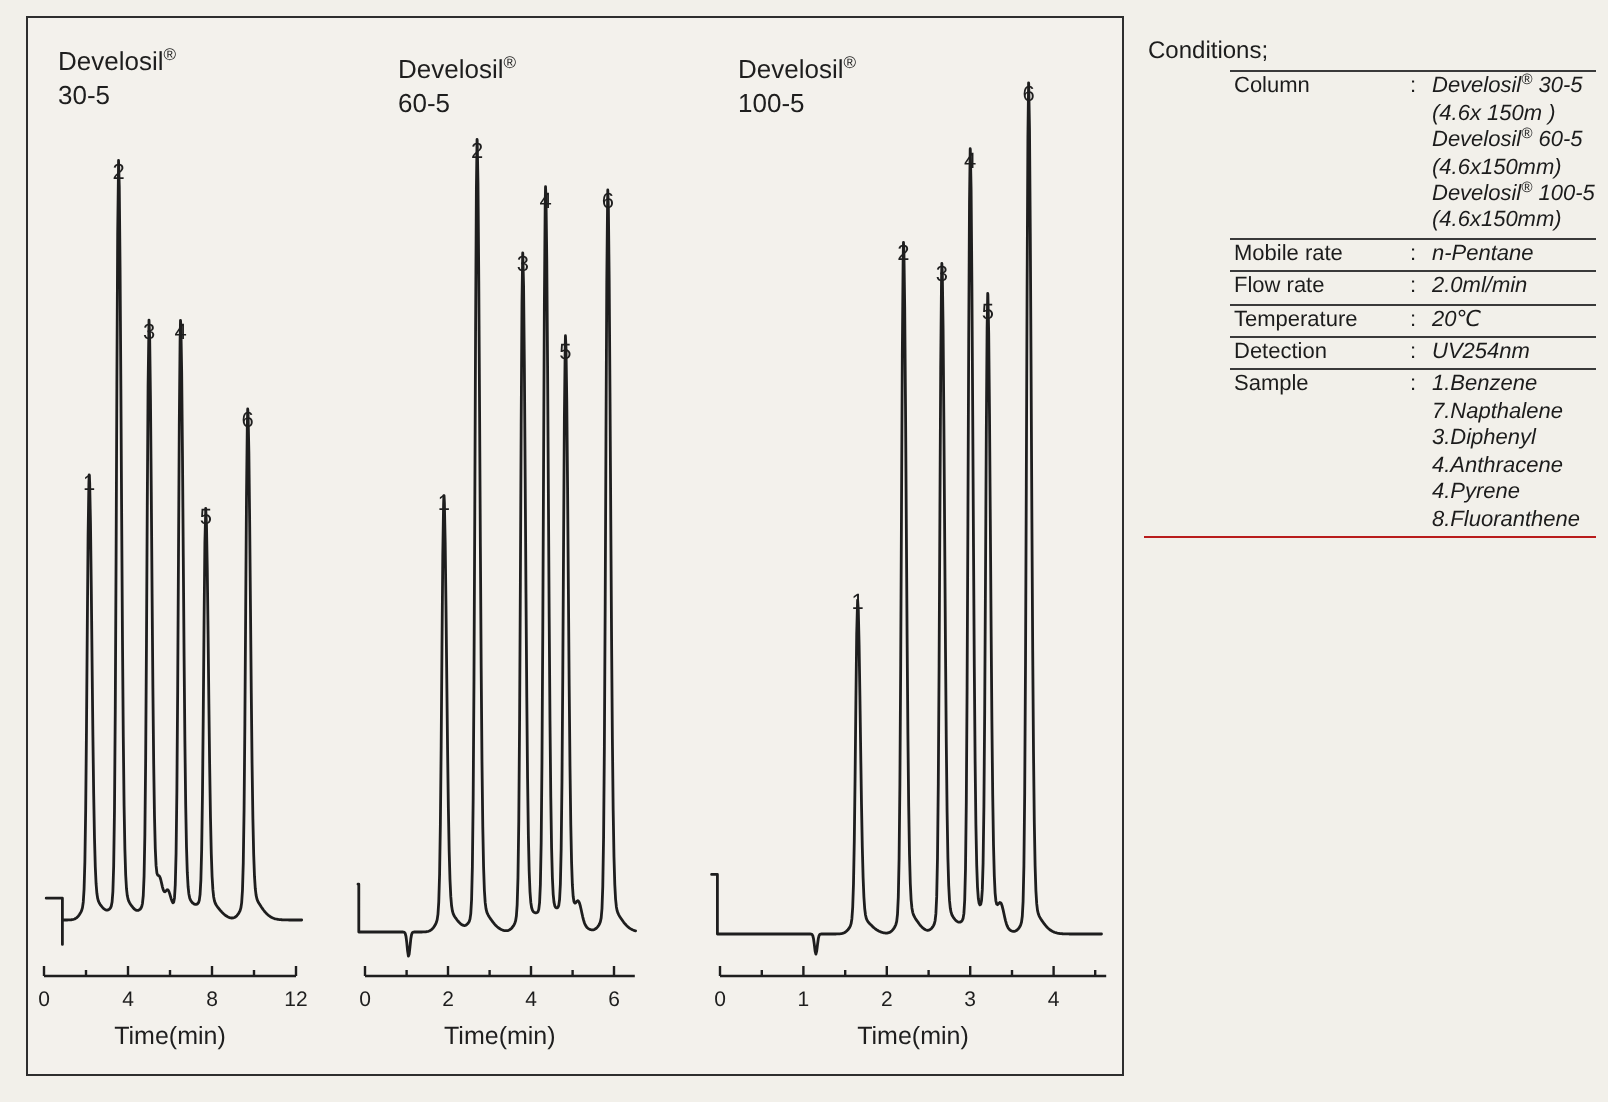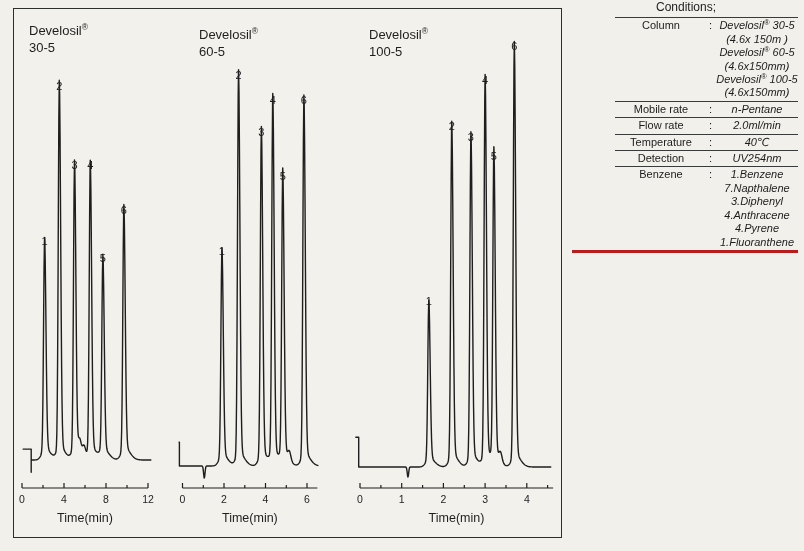--- a/index.html
+++ b/index.html
@@ -7,22 +7,22 @@
     width:804px;height:551px;position:relative;overflow:hidden;
     background:#f2f0ea;color:#1c1c1c;
     font-family:"Liberation Sans","DejaVu Sans",sans-serif;
   }
   .chart-box{
     position:absolute;left:13px;top:8px;width:549px;height:530px;
     border:1.5px solid #2e2e2e;box-sizing:border-box;background:#f3f1ec;
   }
   svg.overlay{position:absolute;left:0;top:0;pointer-events:none}
   .cond{
-    position:absolute;left:572px;top:0;width:226px;
-    font-size:11px;line-height:13.4px;border-bottom:3px solid #b91c1c;text-align:center;
+    position:absolute;left:572px;top:18px;width:226px;
+    font-size:11px;line-height:13.4px;border-bottom:1px solid #b91c1c;
   }
   .cond-title{font-size:12px;padding:1px 0 3px 2px;}
   .cond-row{display:flex;border-top:1px solid #3a3a3a;padding:1px 0 1px 2px;margin-left:43px;}
   .cond-label{width:88px;flex:none;}
   .cond-colon{width:11px;flex:none;}
   .cond-values{flex:1;font-style:italic;}
   sup{font-size:7.5px;line-height:0;vertical-align:4px;}
 </style>
 </head>
 <body>
@@ -104,36 +104,36 @@
         <div class="cond-label">Flow rate</div>
         <div class="cond-colon">:</div>
         <div class="cond-values">
           <div>2.0ml/min</div>
         </div>
       </div>
       <div class="cond-row">
         <div class="cond-label">Temperature</div>
         <div class="cond-colon">:</div>
         <div class="cond-values">
-          <div>40℃</div>
+          <div>20℃</div>
         </div>
       </div>
       <div class="cond-row">
         <div class="cond-label">Detection</div>
         <div class="cond-colon">:</div>
         <div class="cond-values">
           <div>UV254nm</div>
         </div>
       </div>
       <div class="cond-row">
-        <div class="cond-label">Benzene</div>
+        <div class="cond-label">Sample</div>
         <div class="cond-colon">:</div>
         <div class="cond-values">
           <div>1.Benzene</div>
           <div>7.Napthalene</div>
           <div>3.Diphenyl</div>
           <div>4.Anthracene</div>
           <div>4.Pyrene</div>
-          <div>1.Fluoranthene</div>
+          <div>8.Fluoranthene</div>
         </div>
       </div>
     </div>
 </div>
 
 </body></html>

